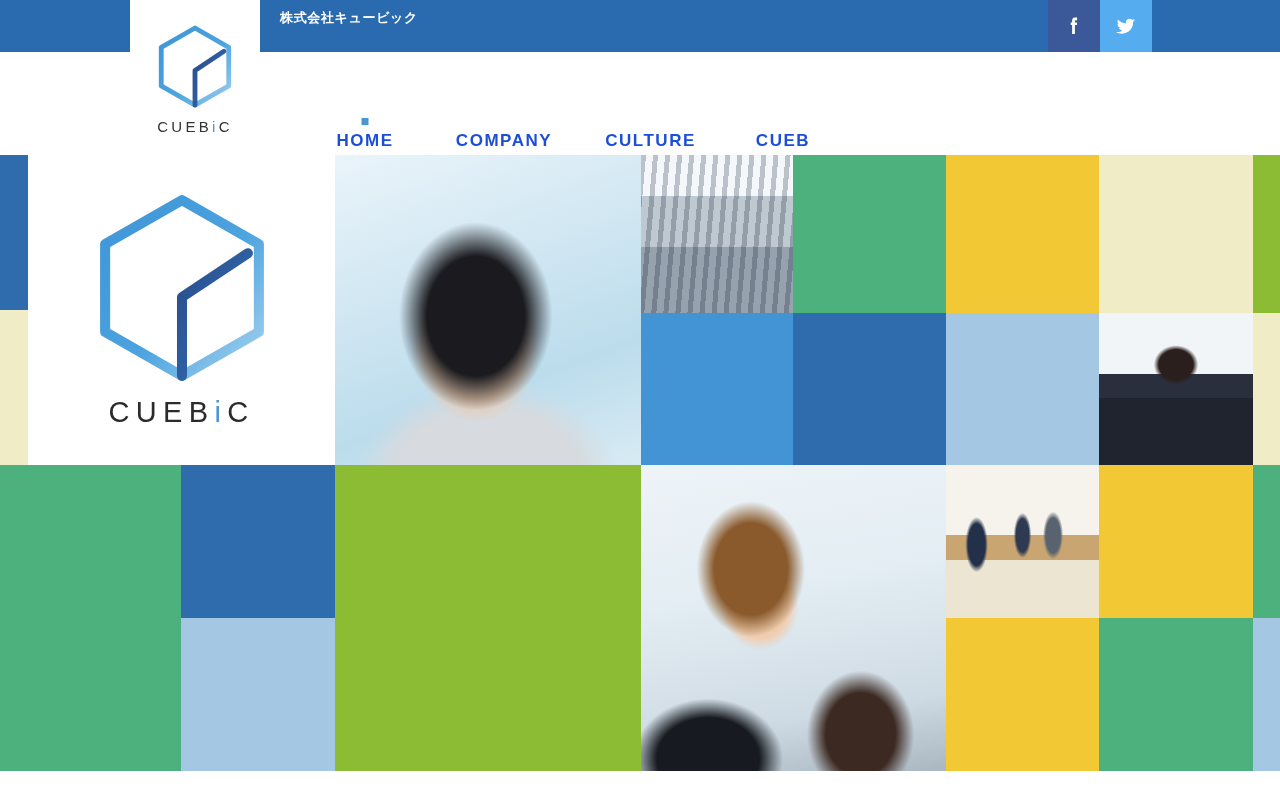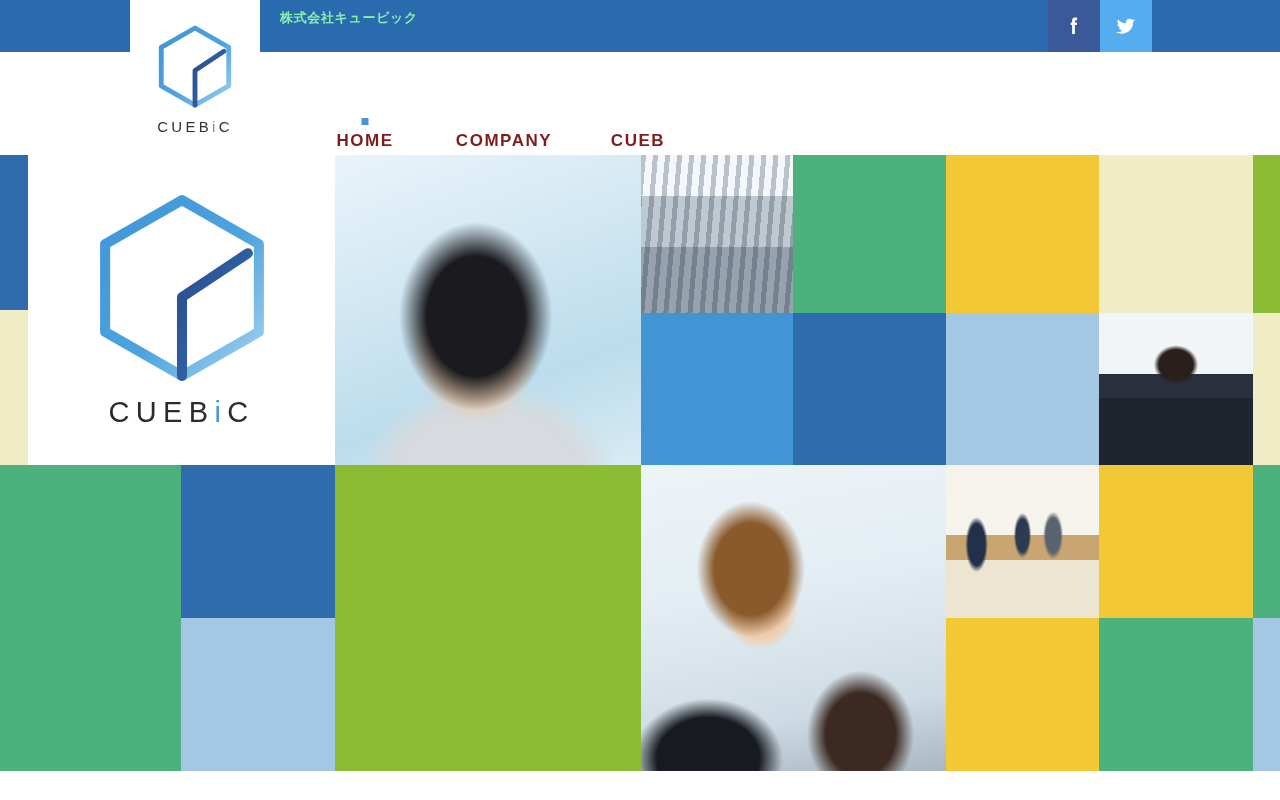--- a/index.html
+++ b/index.html
@@ -5,21 +5,21 @@
   * { margin:0; padding:0; box-sizing:border-box; }
   html,body { width:1280px; height:800px; overflow:hidden; background:#fff;
     font-family:"Liberation Sans", sans-serif; }
 
   
   .topbar { position:absolute; left:0; top:0; width:1280px; height:52px;
     background:var(--brand); }
   .topbar-logo-panel { position:absolute; left:130px; top:0; width:130px;
     height:52px; background:#fff; }
   .company-name { position:absolute; left:280px; top:0; height:36px;
-    display:flex; align-items:center; color:#86efac; font-size:13px;
+    display:flex; align-items:center; color:#ffffff; font-size:13px;
     font-weight:bold; letter-spacing:.05em; }
   .contact-btn { position:absolute; left:840px; top:0; width:208px; height:52px;
     background:#4b95d1; display:flex; align-items:center; justify-content:center;
     color:#fff; font-size:13px; font-weight:bold; letter-spacing:.08em;
     cursor:pointer; }
   .soc { position:absolute; top:0; width:52px; height:52px; display:flex;
     align-items:center; justify-content:center; cursor:pointer; }
   .soc-fb { left:1048px; background:#3b5998; }
   .soc-tw { left:1100px; background:#55acee; }
   .soc svg { width:24px; height:24px; fill:#fff; }
@@ -33,21 +33,21 @@
   .brand-logo svg.mark { width:82px; height:90px; display:block; }
   .brand-word { margin-top:4px; font-size:15px; letter-spacing:.22em;
     color:#333; font-family:"Liberation Sans", sans-serif; display:flex;
     align-items:flex-end; }
   .brand-word .dot-i { color:#4b95d1; }
 
   .nav { position:absolute; left:300px; top:52px; width:860px; height:103px;
     display:flex; align-items:flex-start; }
   .nav-item { position:relative; flex:0 0 auto; text-align:center;
     padding-top:28px; cursor:pointer; }
-  .nav-en { font-size:17px; font-weight:bold; color:#7f1d1d; letter-spacing:.09em;
+  .nav-en { font-size:17px; font-weight:bold; color:#1d4ed8; letter-spacing:.09em;
     line-height:1; }
   .nav-ja { margin-top:9px; font-size:11.5px; color:#4b95d1;
     letter-spacing:.09em; line-height:1; }
   .nav-dot { position:absolute; top:14px; left:50%; transform:translateX(-50%);
     width:7px; height:7px; background:#4b95d1; }
 
   
   .hero { position:absolute; left:0; top:155px; width:1280px; height:616px; }
   .tile { position:absolute; }
 
@@ -146,20 +146,24 @@
   <nav class="nav">
     <div class="nav-item" style="width:130px">
       <div class="nav-dot"></div>
       <div class="nav-en">HOME</div>
       <div class="nav-ja">ホーム</div>
     </div>
     <div class="nav-item" style="width:148px">
       <div class="nav-en">COMPANY</div>
       <div class="nav-ja">会社情報</div>
     </div>
+    <div class="nav-item" style="width:145px">
+      <div class="nav-en">CULTURE</div>
+      <div class="nav-ja">社風・文化</div>
+    </div>
     <div class="nav-item" style="width:120px">
       <div class="nav-en">CUEB</div>
       <div class="nav-ja">ブログ</div>
     </div>
   </nav>
 </div>
 
 <div class="hero" id="hero">
     <div class="tile" style="left: 0px; top: 0px; width: 28px; height: 155px; background: rgb(46, 108, 173);"></div>
     <div class="tile" style="left: 0px; top: 155px; width: 28px; height: 155px; background: rgb(239, 236, 198);"></div>

